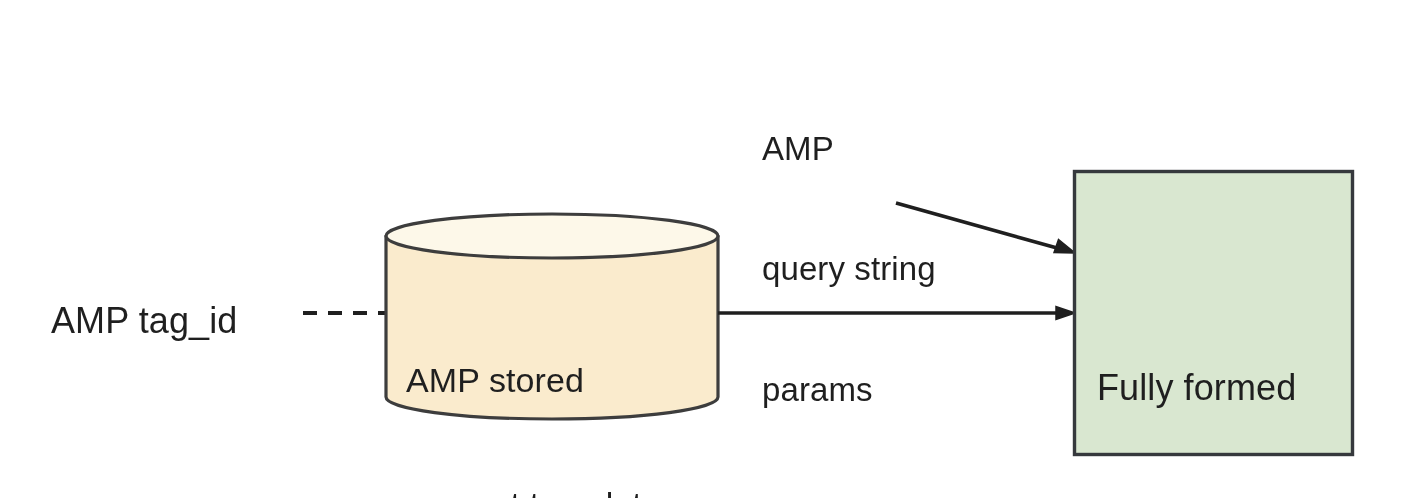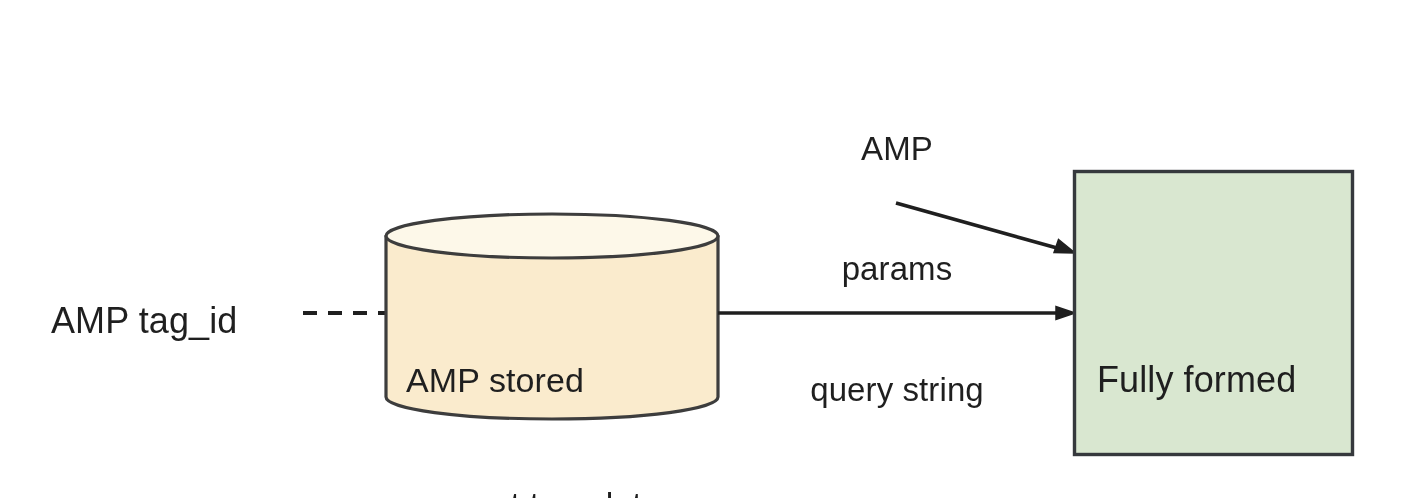--- a/index.html
+++ b/index.html
@@ -46,32 +46,32 @@
     top: 277px;
     font-size: 34px;
   }
   #cylinder-text .line { display: block; }
 
   
   #label-query-params {
     left: 762px;
     top: 48px;
     width: 270px;
-    text-align: center;
+    text-align: left;
     font-size: 33px;
   }
   #label-query-params .line { display: block; }
 
   
   #ortb-text {
     left: 1097px;
     top: 270px;
     font-size: 36px;
   }
-  #ortb-text .line { display: block; }
+  #ortb-text .line { display: block; margin-top: 8px; }
 </style>
 </head>
 <body>
 
 <div id="canvas">
 
   <svg id="svg-layer" viewBox="0 0 1426 498" xmlns="http://www.w3.org/2000/svg">
 
     <g>
       <line x1="303" y1="313" x2="387" y2="313" stroke="#1f1f1f" stroke-width="4" stroke-dasharray="14 11" stroke-linecap="butt"></line>
@@ -105,22 +105,22 @@
 
   <div class="text-node" id="label-tag-id">AMP tag_id</div>
 
   <div class="text-node" id="cylinder-text">
     <span class="line">AMP stored</span>
     <span class="line">request template</span>
   </div>
 
   <div class="text-node" id="label-query-params">
     <span class="line">AMP</span>
+    <span class="line">query string</span>
     <span class="line">params</span>
-    <span class="line">query string</span>
   </div>
 
   <div class="text-node" id="ortb-text">
     <span class="line">Fully formed</span>
     <span class="line">ORTB</span>
   </div>
 
 </div>
 
 </body></html>

